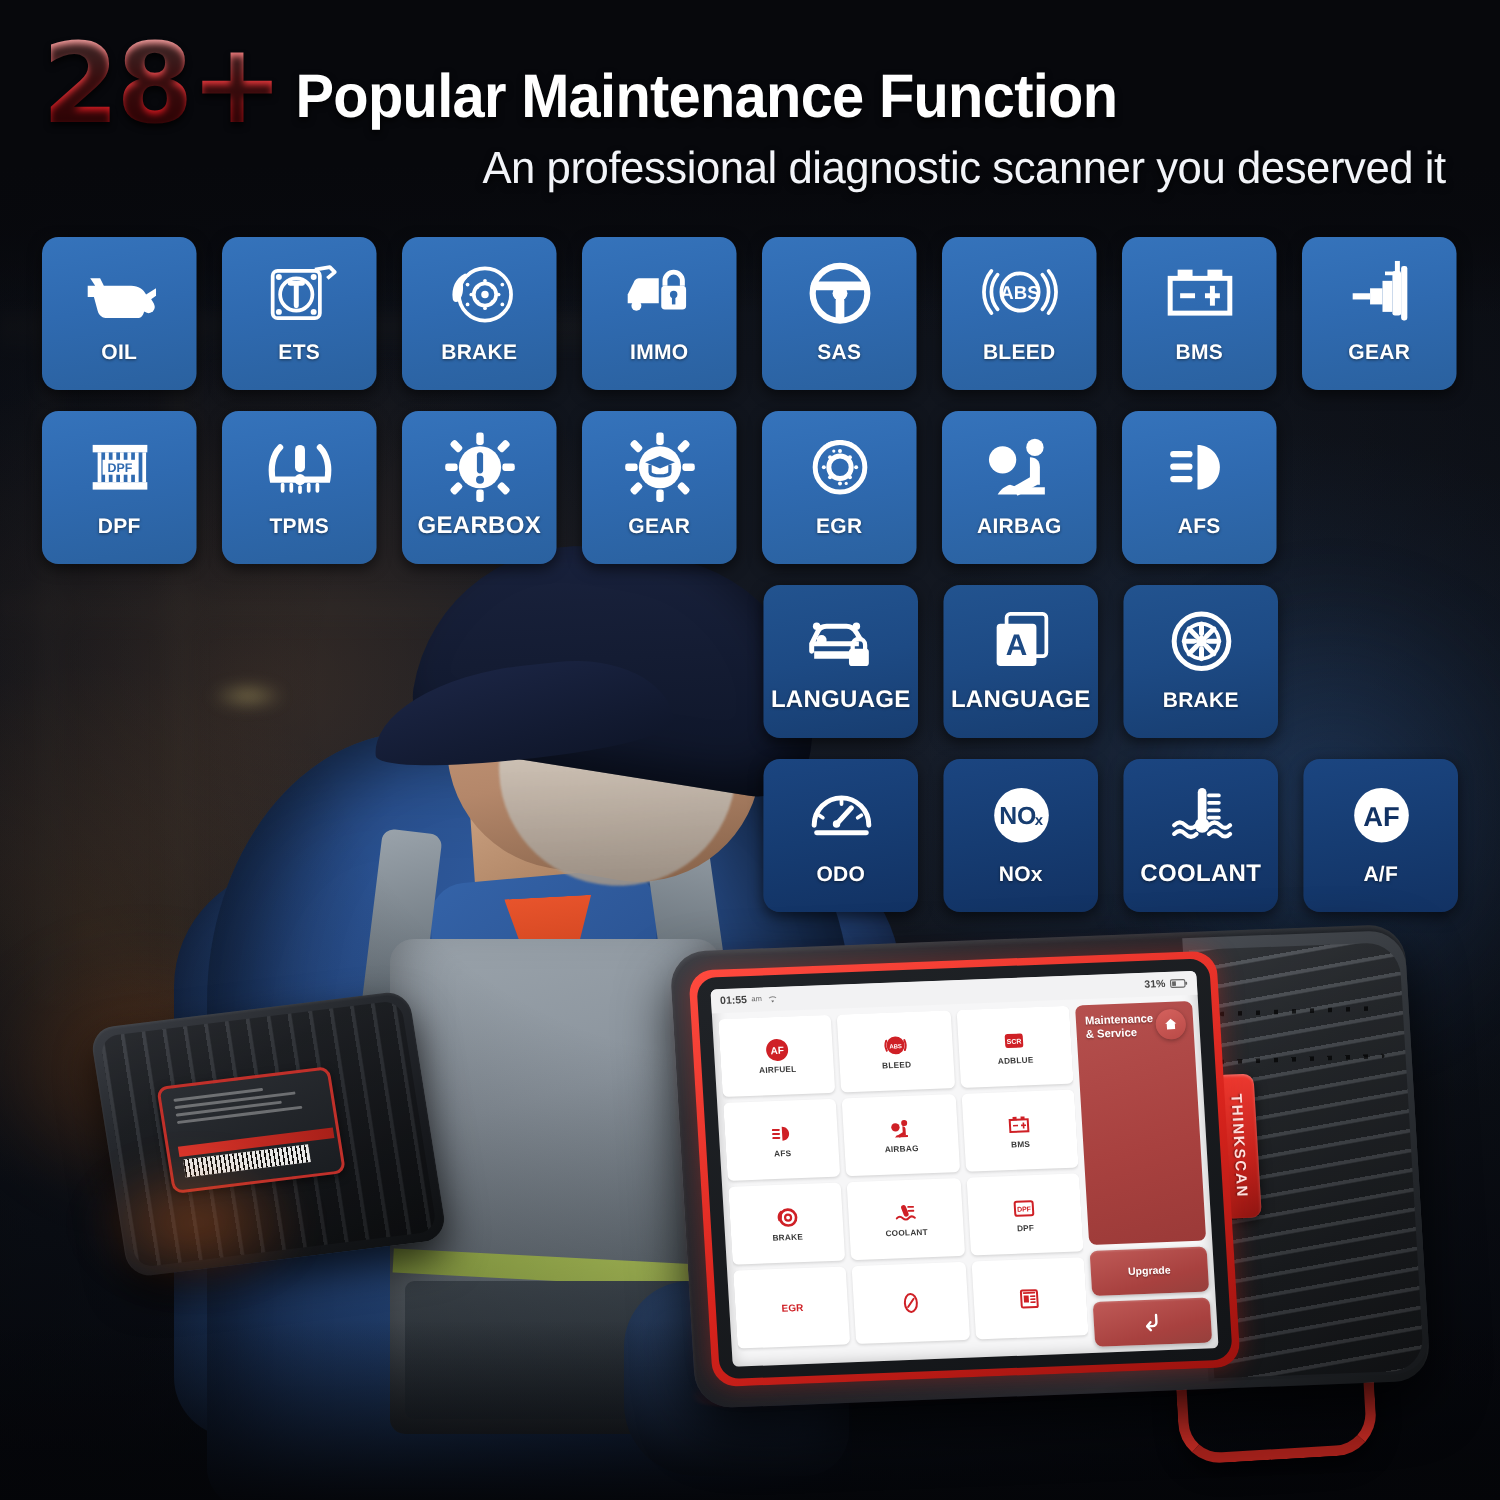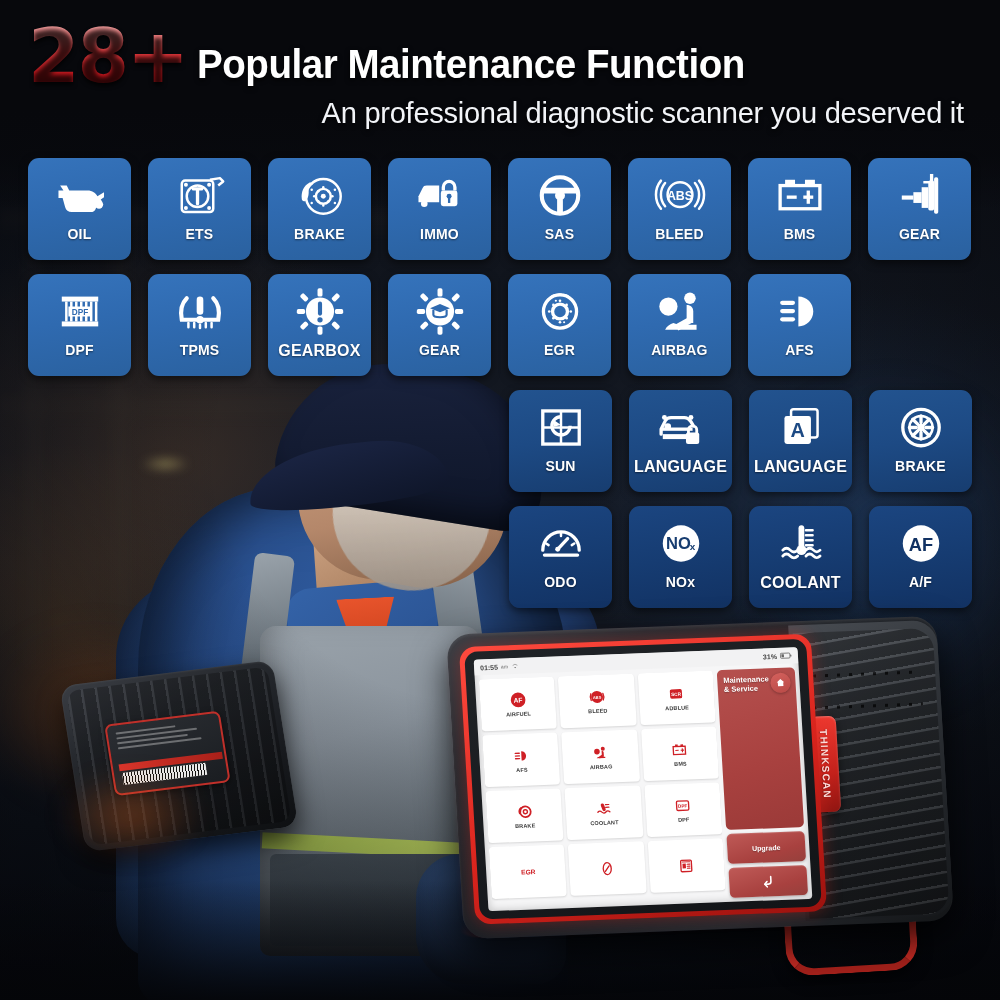--- a/index.html
+++ b/index.html
@@ -553,32 +553,20 @@
             </g>
           </svg>
         </div>
         <div class="tile-lbl">AFS</div>
       </div>
     </div>
     <div class="tile-row indent">
       <div class="tile dark">
         <div class="tile-ico">
           <svg viewBox="0 0 64 64">
-            <rect x="10" y="12" width="44" height="40" fill="none" stroke="#ffffff" stroke-width="4"></rect>
-            <path d="M10 32h44" stroke="#ffffff" stroke-width="3"></path>
-            <path d="M32 12v40" stroke="#ffffff" stroke-width="3"></path>
-            <circle cx="32" cy="30" r="11" fill="none" stroke="#ffffff" stroke-width="4" stroke-dasharray="52 20"></circle>
-            <path d="M22 22l1 9 9-2z" fill="#ffffff"></path>
-          </svg>
-        </div>
-        <div class="tile-lbl">SUN</div>
-      </div>
-      <div class="tile dark">
-        <div class="tile-ico">
-          <svg viewBox="0 0 64 64">
             <path d="M8 40v-6l5-10c1-2 3-4 7-4h16c4 0 6 2 8 5l3 5" fill="none" stroke="#ffffff" stroke-width="4" stroke-linecap="round"></path>
             <path d="M8 34h38" stroke="#ffffff" stroke-width="4"></path>
             <path d="M10 40h30v6H10z" fill="#ffffff"></path>
             <circle cx="16" cy="31" r="4" fill="#ffffff"></circle>
             <circle cx="12" cy="20" r="3" fill="#ffffff"></circle>
             <circle cx="44" cy="20" r="3" fill="#ffffff"></circle>
             <path d="M41 39v-4a5 5 0 1110 0v4" fill="none" stroke="#ffffff" stroke-width="3.4"></path>
             <rect x="38" y="38" width="16" height="14" rx="2.5" fill="#ffffff"></rect>
           </svg>
         </div>

